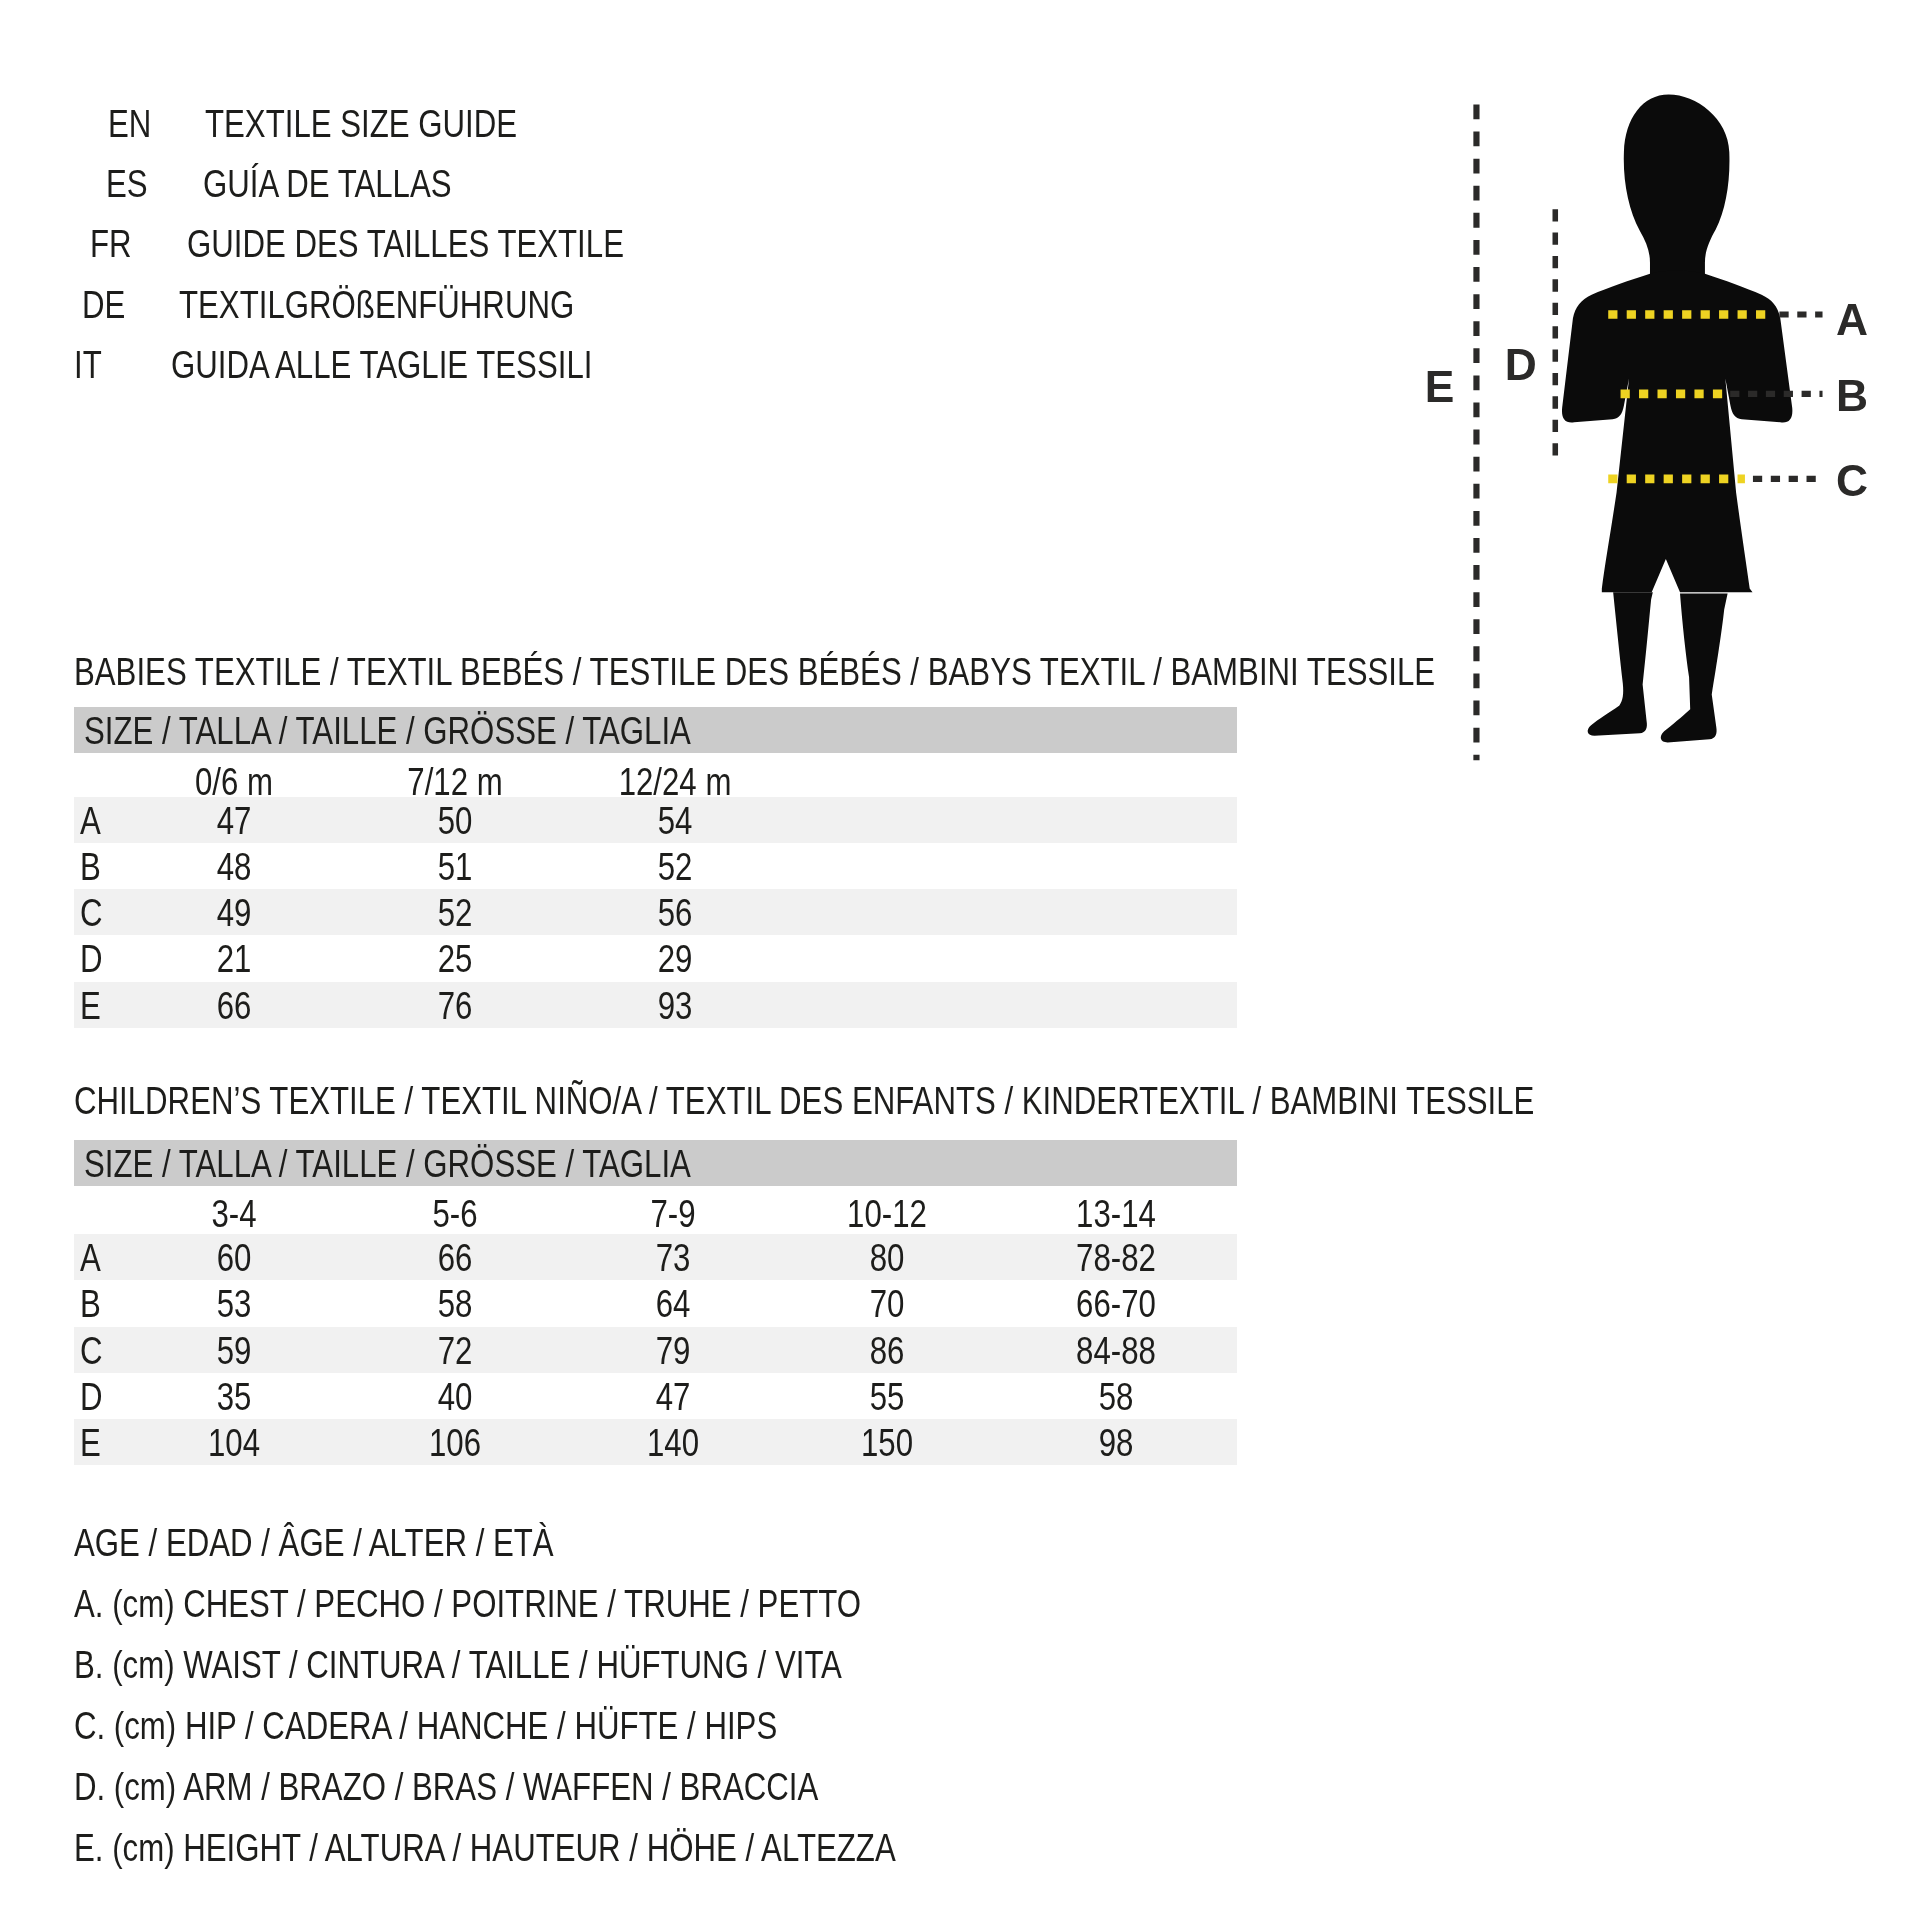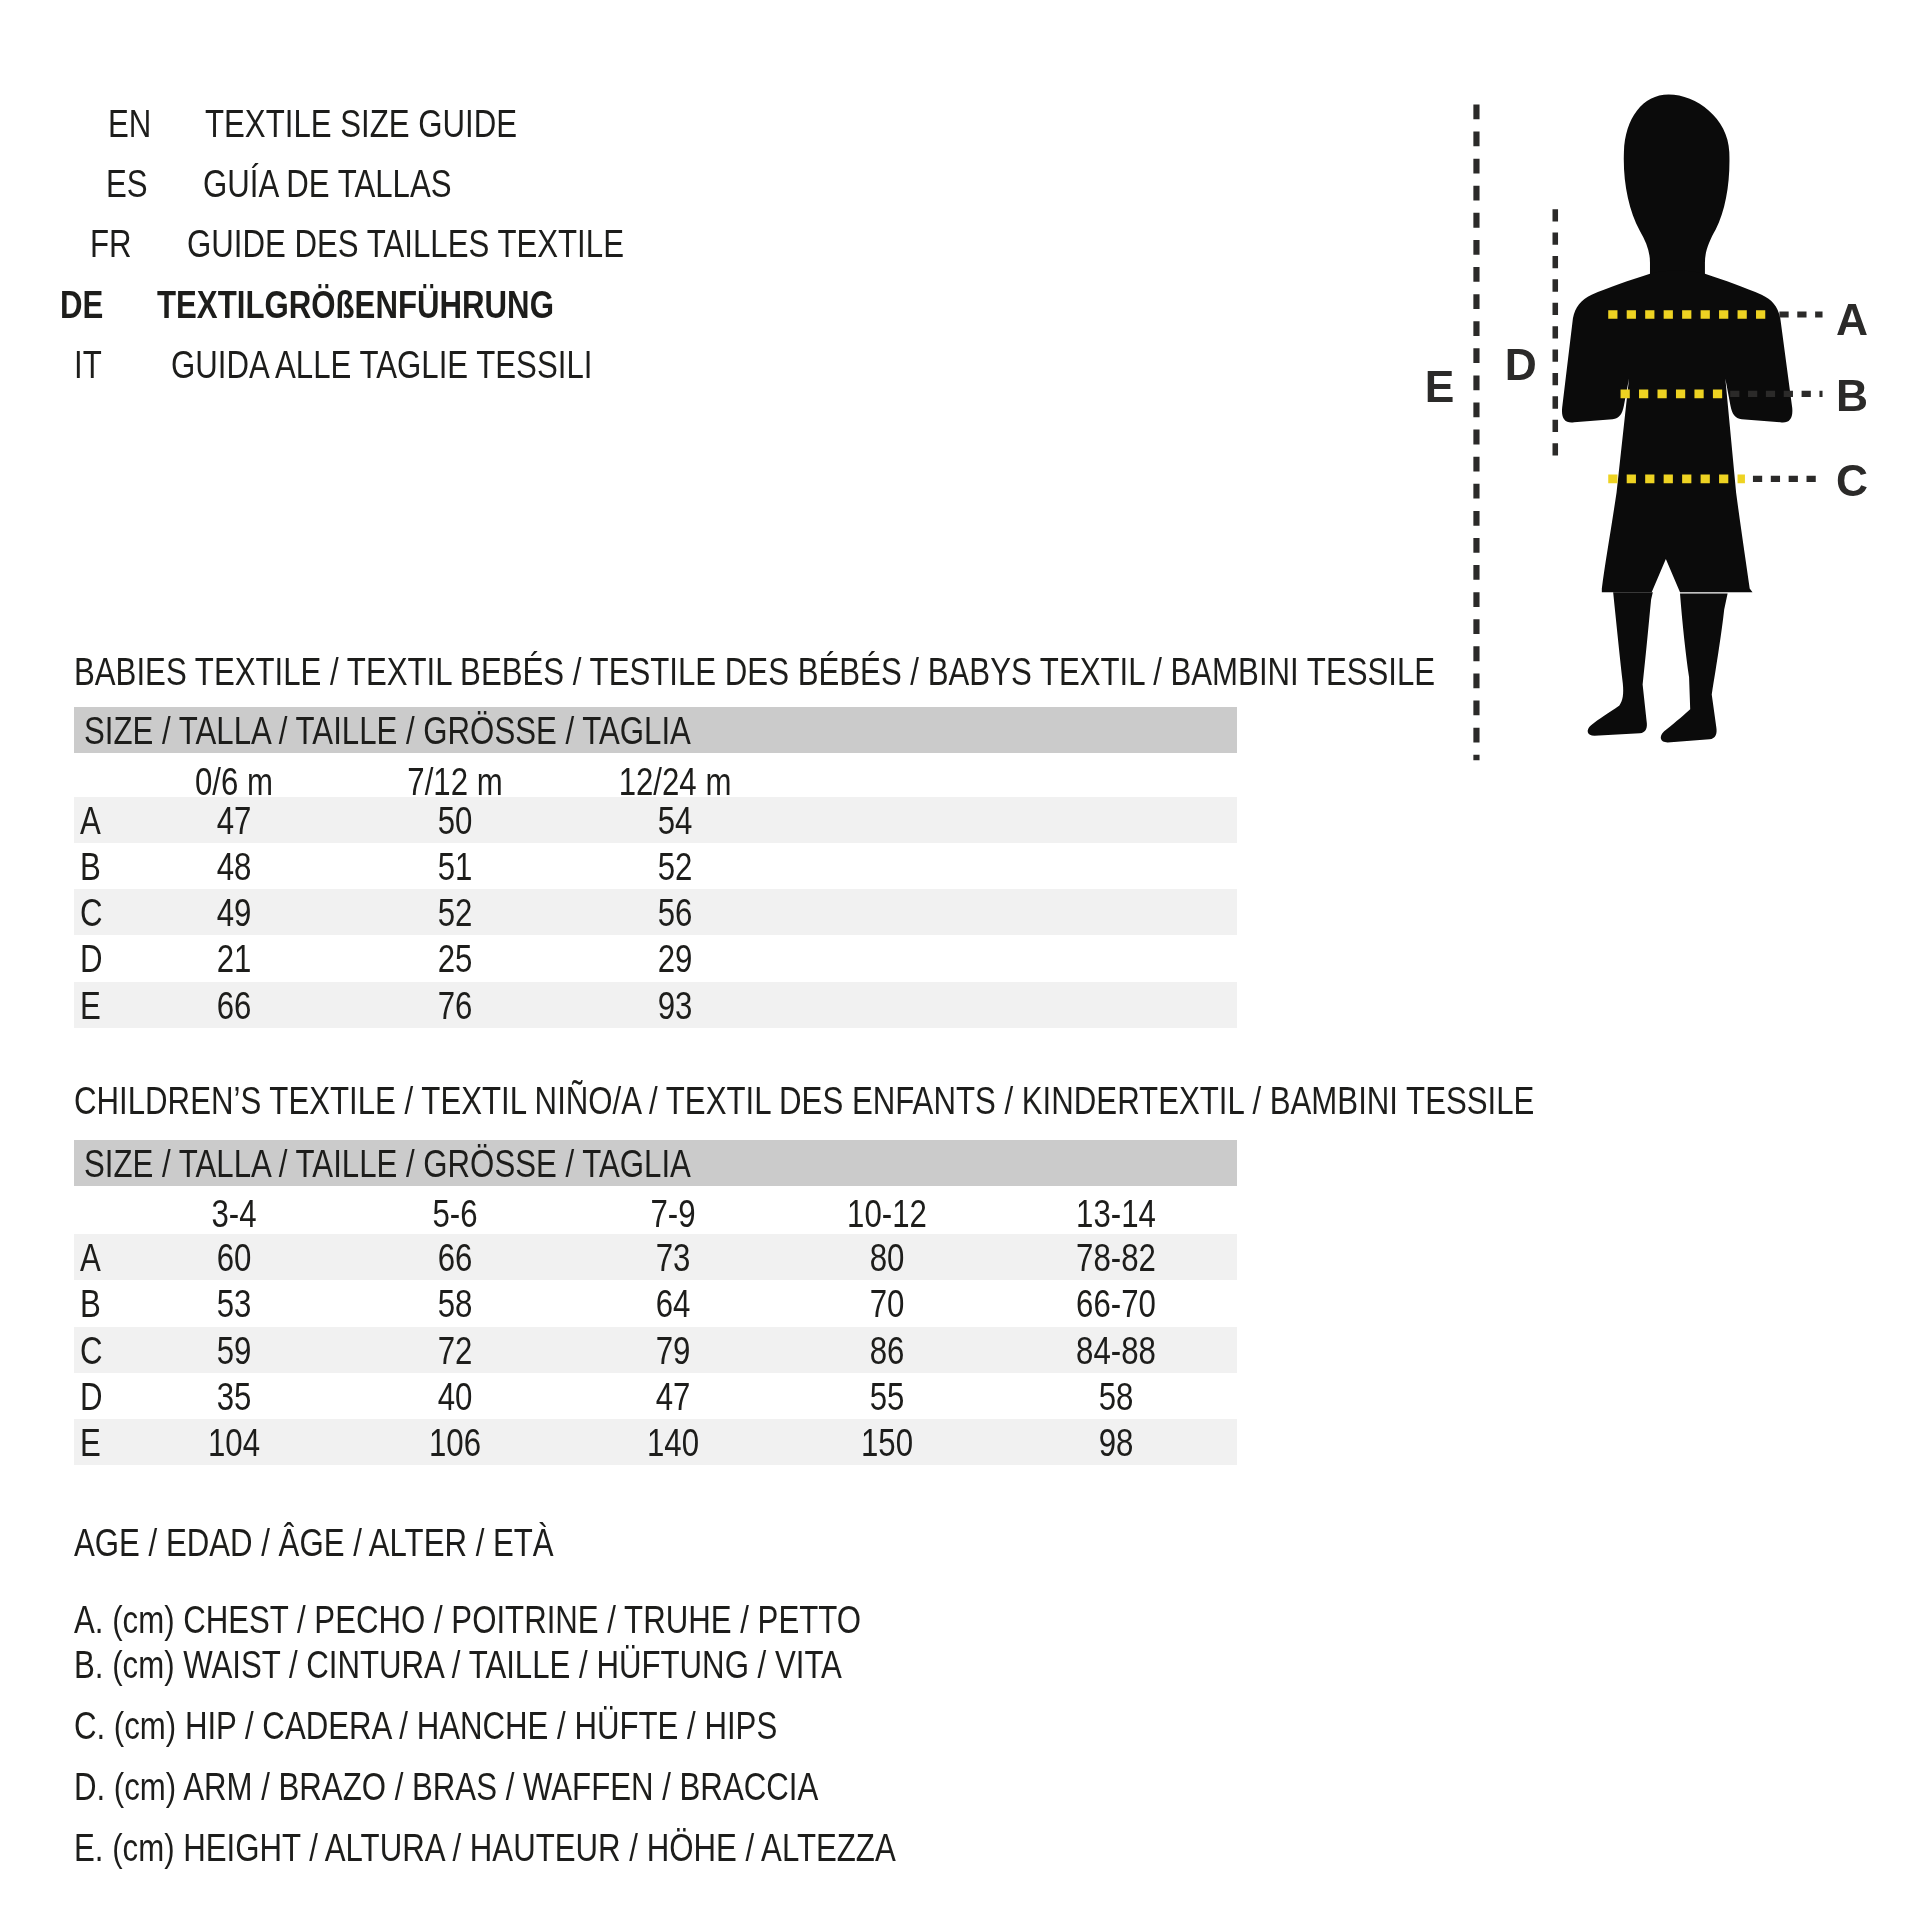--- a/index.html
+++ b/index.html
@@ -39,21 +39,21 @@
   <span class="t cond lang-title">TEXTILE SIZE GUIDE</span>
 </div>
 <div class="abs lang-row" style="left:74px;top:164px;width:863px;margin-left:32px;">
   <span class="t cond lang-code">ES</span>
   <span class="t cond lang-title">GUÍA DE TALLAS</span>
 </div>
 <div class="abs lang-row" style="left:90px;top:224px;width:863px;">
   <span class="t cond lang-code">FR</span>
   <span class="t cond lang-title">GUIDE DES TAILLES TEXTILE</span>
 </div>
-<div class="abs lang-row" style="left:60px;top:285px;width:863px;font-weight:bold;">
+<div class="abs lang-row" style="left:82px;top:285px;width:863px;">
   <span class="t cond lang-code">DE</span>
   <span class="t cond lang-title">TEXTILGRÖßENFÜHRUNG</span>
 </div>
 <div class="abs lang-row" style="left:74px;top:345px;width:863px;">
   <span class="t cond lang-code">IT</span>
   <span class="t cond lang-title">GUIDA ALLE TAGLIE TESSILI</span>
 </div>
 
 <svg class="abs" style="left:1405px;top:86px;" width="521" height="702" viewBox="0 0 846 1140">
 
@@ -242,21 +242,21 @@
   <span class="t cc cell" style="left:160px;">104</span>
   <span class="t cc cell" style="left:381px;">106</span>
   <span class="t cc cell" style="left:599px;">140</span>
   <span class="t cc cell" style="left:813px;">150</span>
   <span class="t cc cell" style="left:1042px;">98</span>
 </div>
 
 <div class="abs legend-row" style="top:1523px;text-align:right;">
   <span class="t cond">AGE / EDAD / ÂGE / ALTER / ETÀ</span>
 </div>
-<div class="abs legend-row" style="top:1584px;margin-top:16px;">
+<div class="abs legend-row" style="top:1584px;">
   <span class="t cond">A. (cm) CHEST / PECHO / POITRINE / TRUHE / PETTO</span>
 </div>
 <div class="abs legend-row" style="top:1645px;">
   <span class="t cond">B. (cm) WAIST / CINTURA / TAILLE / HÜFTUNG / VITA</span>
 </div>
 <div class="abs legend-row" style="top:1706px;">
   <span class="t cond">C. (cm) HIP / CADERA / HANCHE / HÜFTE / HIPS</span>
 </div>
 <div class="abs legend-row" style="top:1767px;">
   <span class="t cond">D. (cm) ARM / BRAZO / BRAS / WAFFEN / BRACCIA</span>

